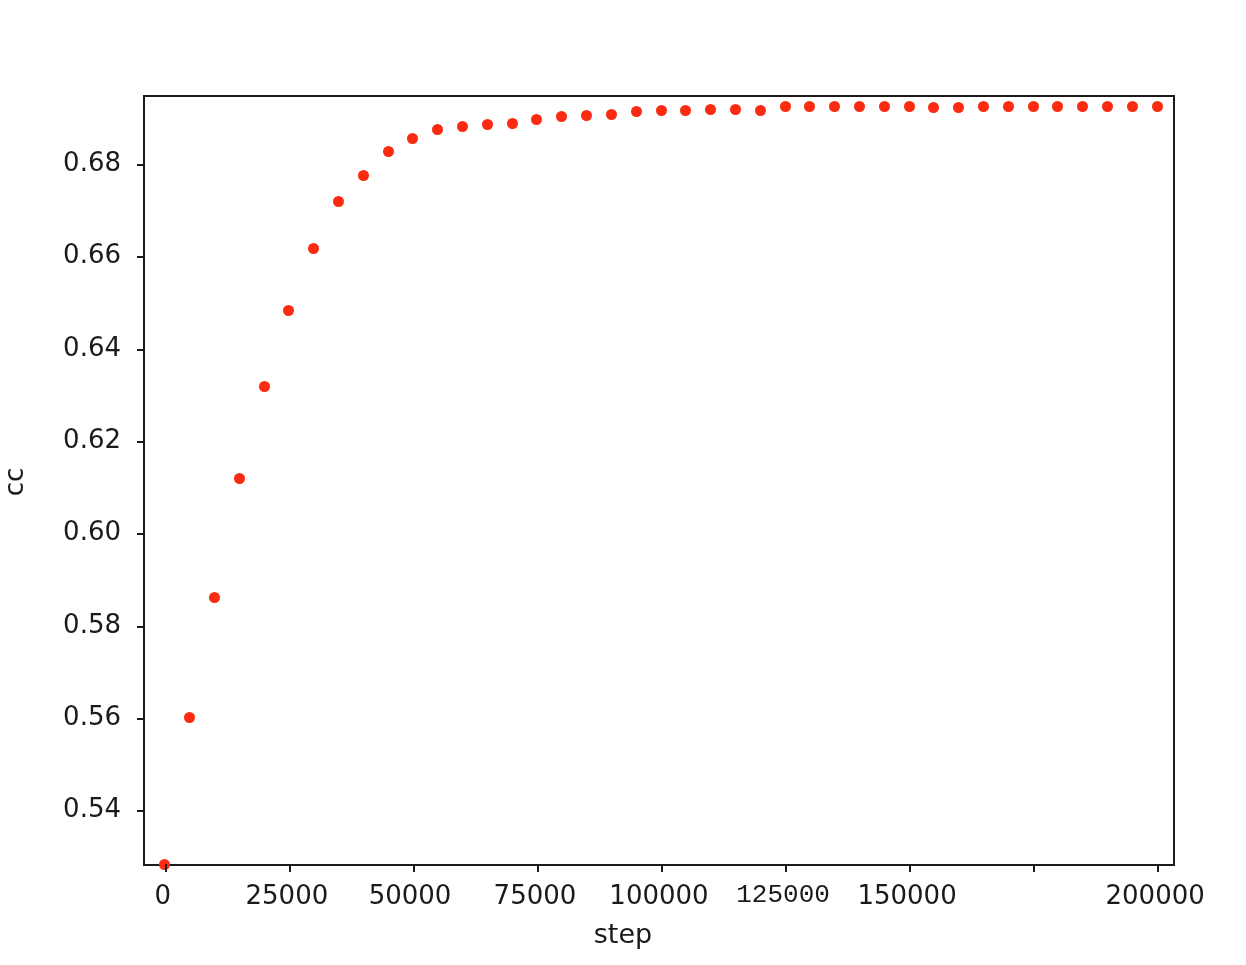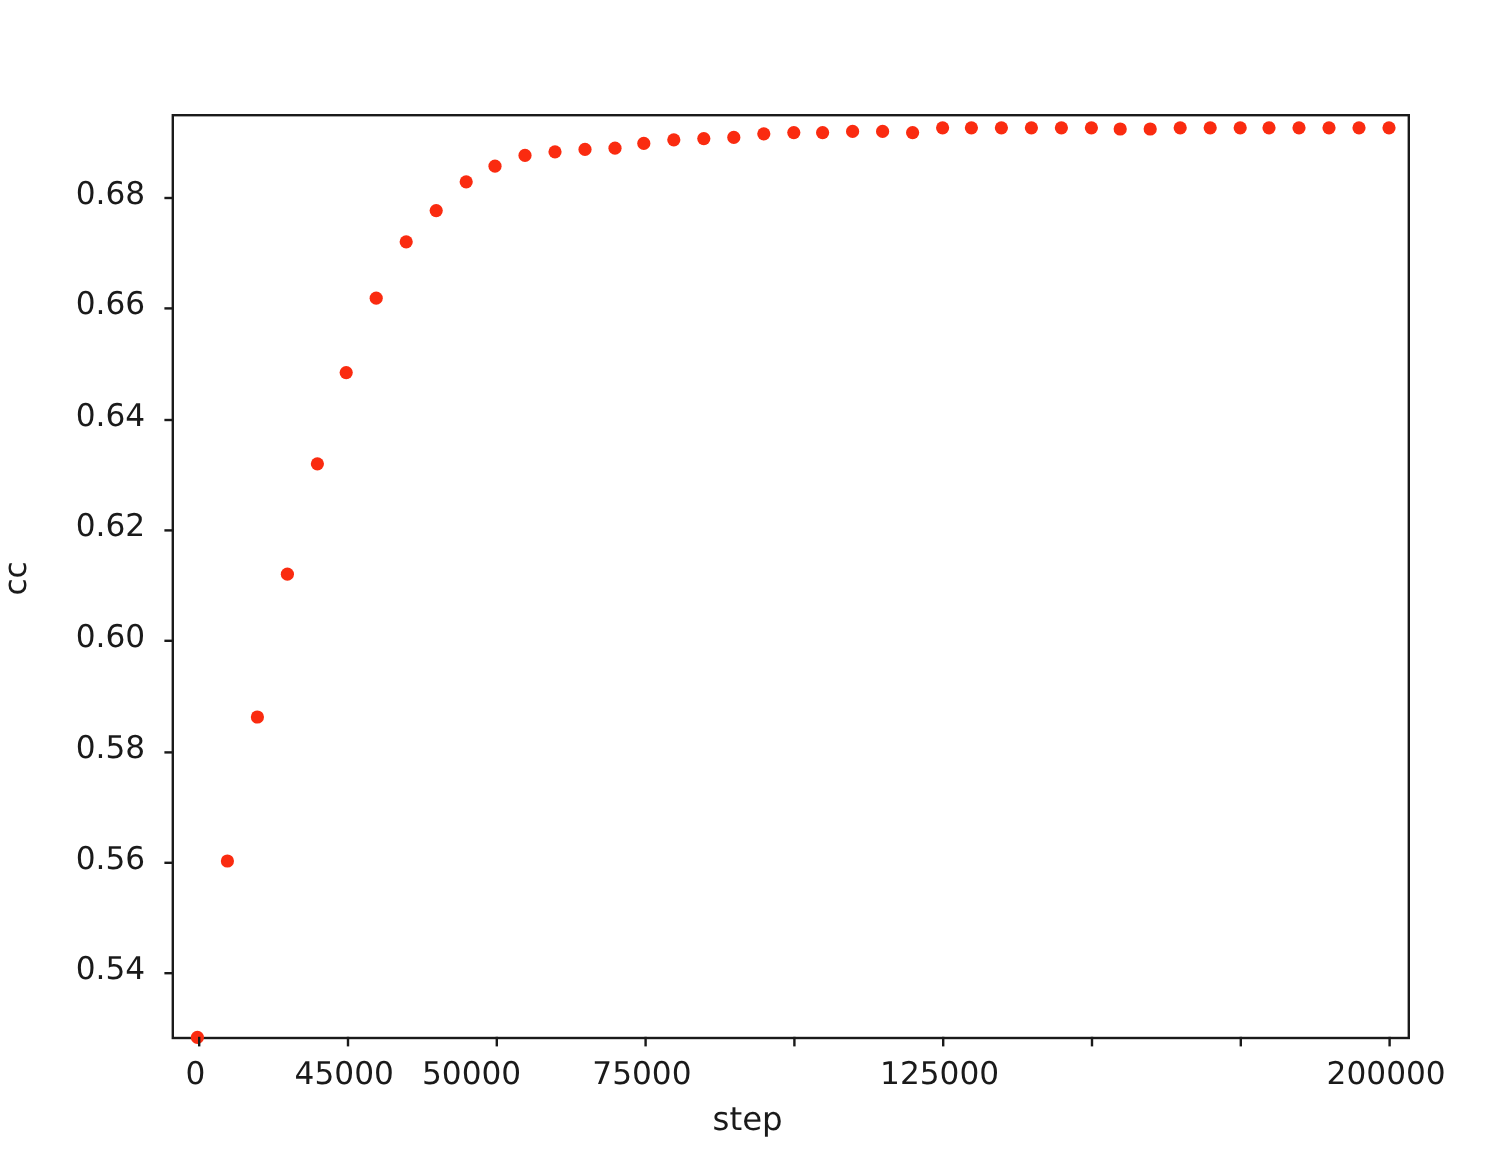--- a/index.html
+++ b/index.html
@@ -120,23 +120,25 @@
       <div class="ytlabel" style="top: 715.955px; left: -39px;">0.56</div>
       <div class="ytlabel" style="top: 623.62px; left: -39px;">0.58</div>
       <div class="ytlabel" style="top: 531.284px; left: -39px;">0.60</div>
       <div class="ytlabel" style="top: 438.949px; left: -39px;">0.62</div>
       <div class="ytlabel" style="top: 346.614px; left: -39px;">0.64</div>
       <div class="ytlabel" style="top: 254.278px; left: -39px;">0.66</div>
       <div class="ytlabel" style="top: 161.943px; left: -39px;">0.68</div>
     </div>
   <div id="xtick-labels">
       <div class="xtlabel" style="left: 162.846px;">0</div>
-      <div class="xtlabel" style="left: 286.885px;">45000</div>
-      <div class="xtlabel" style="left: 393px;">50000</div>
+      <div class="xtlabel" style="left: 286.885px;">25000</div>
+      <div class="xtlabel" style="left: 410px;">50000</div>
       <div class="xtlabel" style="left: 534.962px;">75000</div>
-      <div class="xtlabel" style="left: 783.038px;">125000</div>
+      <div class="xtlabel" style="left: 659px;">100000</div>
+      <div class="xtlabel" style="left: 783.038px; font-family: Liberation Mono, monospace;">125000</div>
+      <div class="xtlabel" style="left: 907.077px;">150000</div>
       <div class="xtlabel" style="left: 1155.15px;">200000</div>
     </div>
 
   <div id="ylabel">cc</div>
   <div id="xlabel">step</div>
 
 </div>
 
 </body></html>

